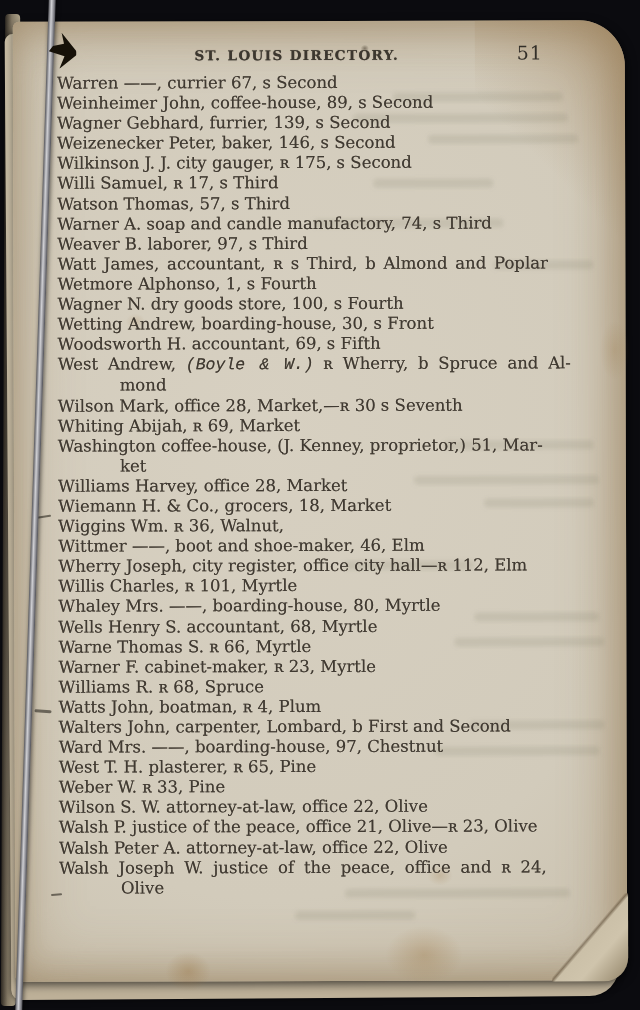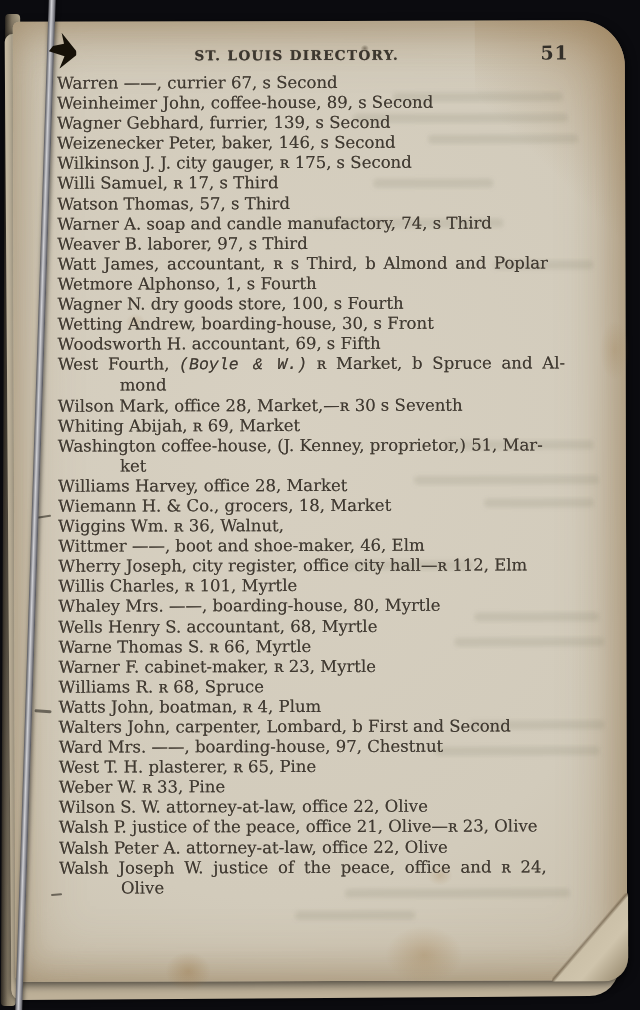--- a/index.html
+++ b/index.html
@@ -40,22 +40,22 @@
     background:linear-gradient(225deg,rgba(150,117,74,.42),rgba(150,117,74,0) 55%);
     pointer-events:none;
   }
   
   .header-title{
     position:absolute;top:26px;left:0;width:568px;text-align:center;
     font-size:13.5px;font-weight:700;letter-spacing:1.4px;color:#3c372f;
     text-shadow:0 0 .7px rgba(60,52,40,.8);
   }
   .page-number{
-    position:absolute;top:21px;right:56px;
-    font-size:19px;font-weight:700;color:#332f29;letter-spacing:1px;
+    position:absolute;top:21px;right:82px;
+    font-size:19px;font-weight:400;color:#332f29;letter-spacing:1px;
   }
   
   .text-block{
     position:absolute;left:44px;top:52px;width:548px;
     font-size:16.5px;line-height:20.1px;color:#403a32;
     text-shadow:0 0 .6px rgba(64,56,44,.65);
   }
   .line{white-space:nowrap;}
   .line.cont{padding-left:62px;}
   .line .it{font-style:italic;font-family:Liberation Mono, monospace;}
@@ -171,21 +171,21 @@
     <div class="line">Wilkinson J. J. city gauger, ʀ 175, s Second</div>
     <div class="line">Willi Samuel, ʀ 17, s Third</div>
     <div class="line">Watson Thomas, 57, s Third</div>
     <div class="line">Warner A. soap and candle manufactory, 74, s Third</div>
     <div class="line">Weaver B. laborer, 97, s Third</div>
     <div class="line w1">Watt James, accountant, ʀ s Third, b Almond and Poplar</div>
     <div class="line">Wetmore Alphonso, 1, s Fourth</div>
     <div class="line">Wagner N. dry goods store, 100, s Fourth</div>
     <div class="line">Wetting Andrew, boarding-house, 30, s Front</div>
     <div class="line">Woodsworth H. accountant, 69, s Fifth</div>
-    <div class="line w2"><span>West Fourth, </span><span class="it">(Boyle &amp; W.)</span><span> ʀ Market, b Spruce and Al-</span></div>
+    <div class="line w2"><span>West Andrew, </span><span class="it">(Boyle &amp; W.)</span><span> ʀ Wherry, b Spruce and Al-</span></div>
     <div class="line cont">mond</div>
     <div class="line">Wilson Mark, office 28, Market,—ʀ 30 s Seventh</div>
     <div class="line">Whiting Abijah, ʀ 69, Market</div>
     <div class="line">Washington coffee-house, (J. Kenney, proprietor,) 51, Mar-</div>
     <div class="line cont">ket</div>
     <div class="line">Williams Harvey, office 28, Market</div>
     <div class="line">Wiemann H. &amp; Co., grocers, 18, Market</div>
     <div class="line">Wiggins Wm. ʀ 36, Walnut,</div>
     <div class="line">Wittmer ——, boot and shoe-maker, 46, Elm</div>
     <div class="line">Wherry Joseph, city register, office city hall—ʀ 112, Elm</div>

